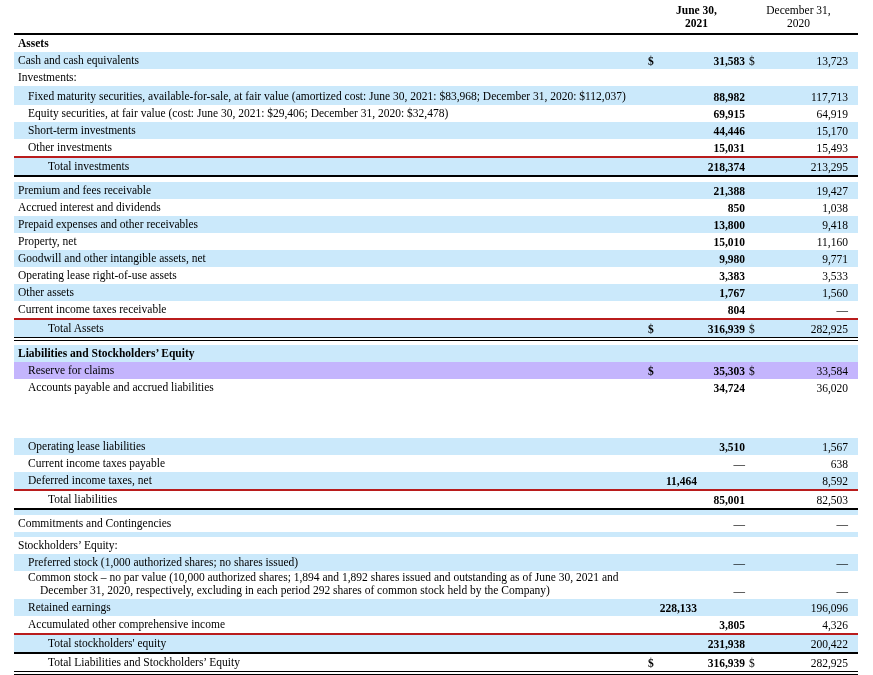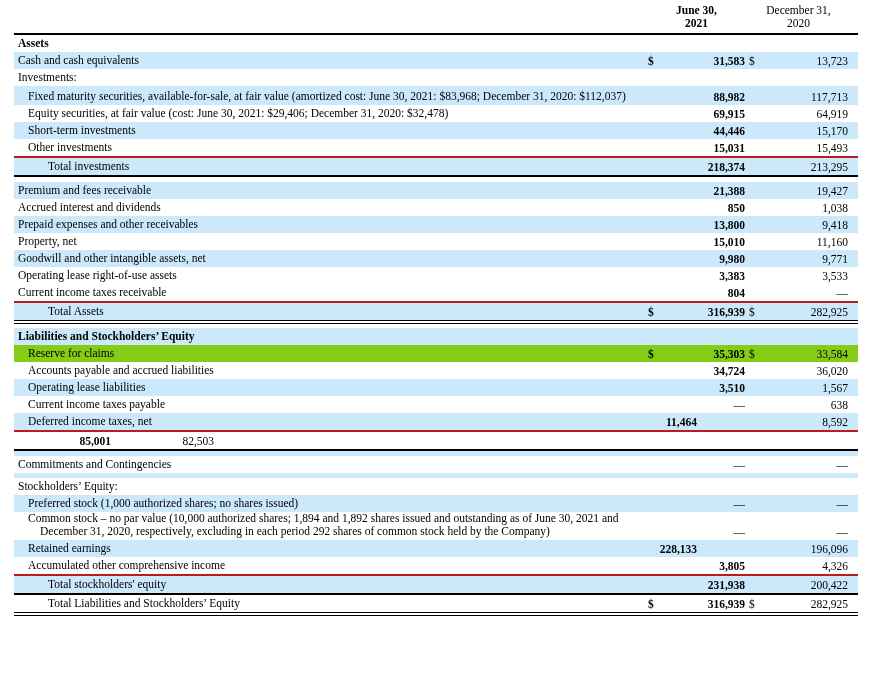--- a/index.html
+++ b/index.html
@@ -142,20 +142,27 @@
     <div class="cell dollar d2"></div>
     <div class="cell value v2">9,771</div>
   </div>
       <div class="row">
     <div class="cell label ind0">Operating lease right-of-use assets</div>
     <div class="cell dollar d1"></div>
     <div class="cell value v1">3,383</div>
     <div class="cell dollar d2"></div>
     <div class="cell value v2">3,533</div>
   </div>
+      <div class="row" style="background: rgb(203, 233, 251);">
+    <div class="cell label ind0">Other assets</div>
+    <div class="cell dollar d1"></div>
+    <div class="cell value v1">1,767</div>
+    <div class="cell dollar d2"></div>
+    <div class="cell value v2">1,560</div>
+  </div>
       <div class="row">
     <div class="cell label ind0">Current income taxes receivable</div>
     <div class="cell dollar d1"></div>
     <div class="cell value v1">804</div>
     <div class="cell dollar d2"></div>
     <div class="cell value v2 dash">—</div>
   </div>
       <div class="row bt-thick" style="background: rgb(203, 233, 251);">
     <div class="cell label ind2">Total Assets</div>
     <div class="cell dollar d1">$</div>
@@ -165,35 +172,35 @@
   </div>
       <div class="rule-double"></div>
       <div class="spacer" style="height: 4px;"></div>
       <div class="row" style="background: rgb(203, 233, 251);">
     <div class="cell label ind0 bold">Liabilities and Stockholders’ Equity</div>
     <div class="cell dollar d1"></div>
     <div class="cell value v1"></div>
     <div class="cell dollar d2"></div>
     <div class="cell value v2"></div>
   </div>
-      <div class="row" style="background: #84cc16; justify-content: flex-end;">
+      <div class="row" style="background: #c4b5fd; justify-content: flex-end;">
     <div class="cell label ind1">Reserve for claims</div>
     <div class="cell dollar d1">$</div>
     <div class="cell value v1">35,303</div>
     <div class="cell dollar d2">$</div>
     <div class="cell value v2">33,584</div>
   </div>
       <div class="row">
     <div class="cell label ind1">Accounts payable and accrued liabilities</div>
     <div class="cell dollar d1"></div>
     <div class="cell value v1">34,724</div>
     <div class="cell dollar d2"></div>
     <div class="cell value v2">36,020</div>
   </div>
-      <div class="row" style="background: rgb(203, 233, 251);">
+      <div class="row" style="background: rgb(203, 233, 251); margin-top: 42px;">
     <div class="cell label ind1">Operating lease liabilities</div>
     <div class="cell dollar d1"></div>
     <div class="cell value v1">3,510</div>
     <div class="cell dollar d2"></div>
     <div class="cell value v2">1,567</div>
   </div>
       <div class="row">
     <div class="cell label ind1">Current income taxes payable</div>
     <div class="cell dollar d1"></div>
     <div class="cell value v1 dash">—</div>
@@ -201,20 +208,21 @@
     <div class="cell value v2">638</div>
   </div>
       <div class="row" style="background: rgb(203, 233, 251); gap: 24px;">
     <div class="cell label ind1">Deferred income taxes, net</div>
     <div class="cell dollar d1"></div>
     <div class="cell value v1">11,464</div>
     <div class="cell dollar d2"></div>
     <div class="cell value v2">8,592</div>
   </div>
       <div class="row bt-thick bb-thick">
+    <div class="cell label ind2">Total liabilities</div>
     <div class="cell dollar d1"></div>
     <div class="cell value v1">85,001</div>
     <div class="cell dollar d2"></div>
     <div class="cell value v2">82,503</div>
   </div>
       <div class="spacer" style="height: 5px; background: rgb(203, 233, 251);"></div>
       <div class="row">
     <div class="cell label ind0">Commitments and Contingencies</div>
     <div class="cell dollar d1"></div>
     <div class="cell value v1 dash">—</div>

